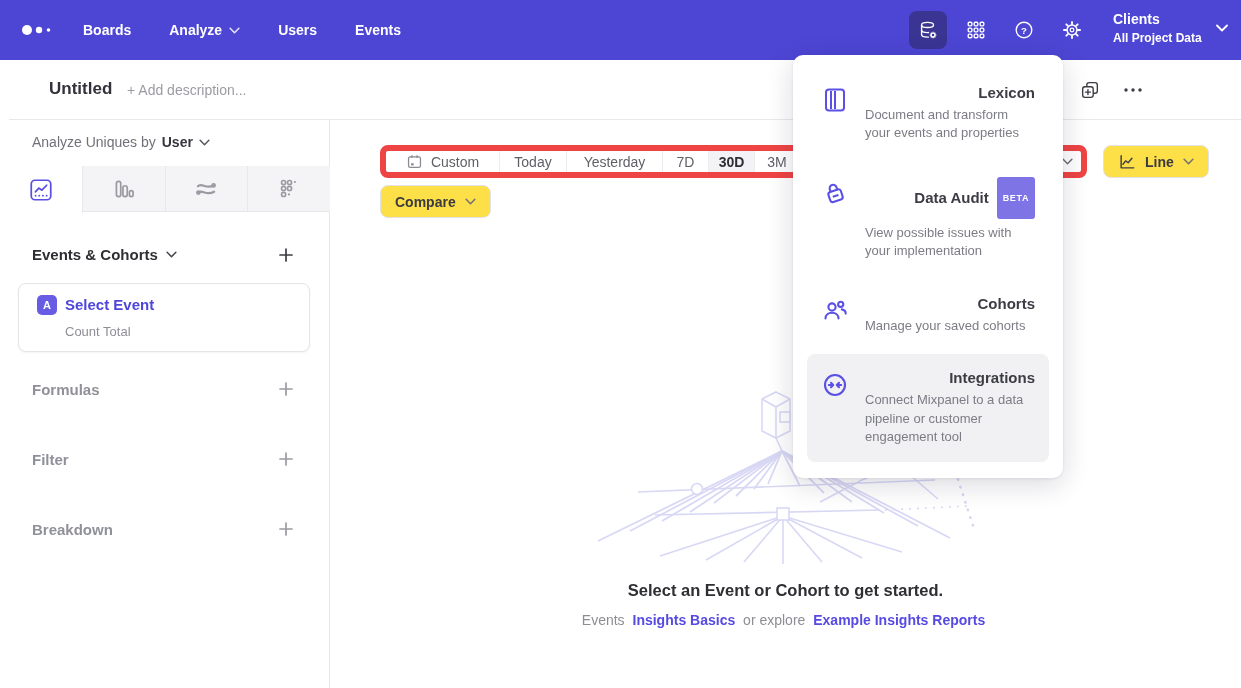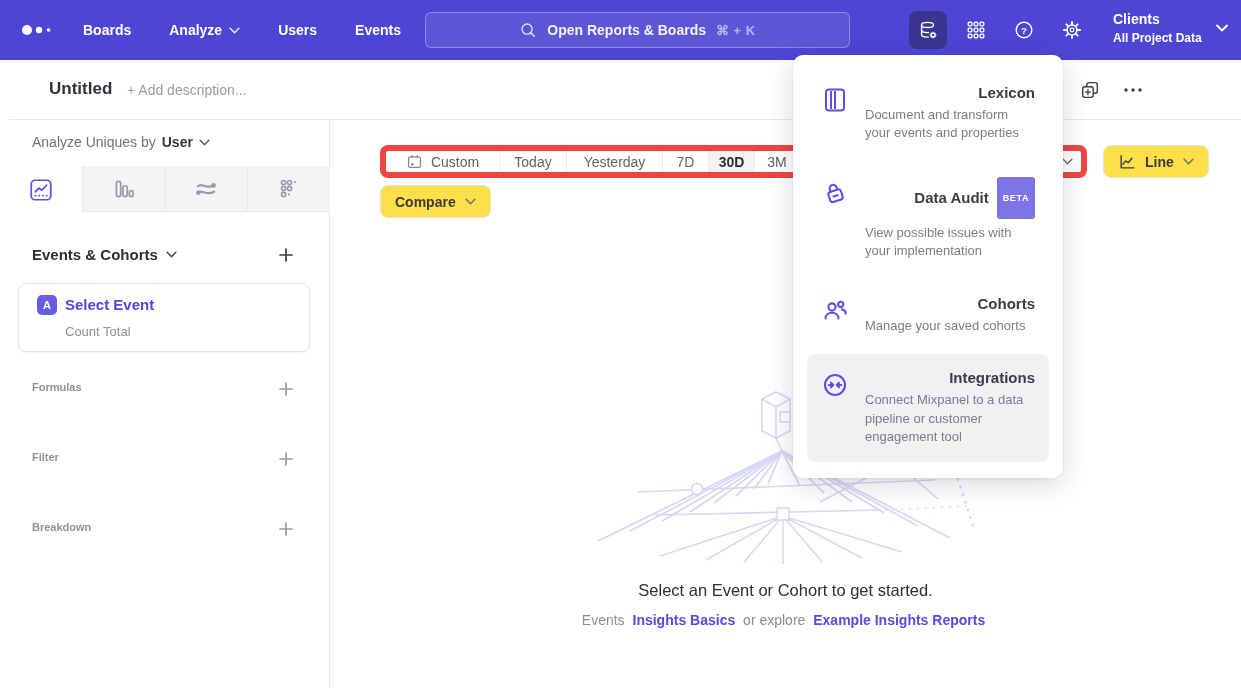--- a/index.html
+++ b/index.html
@@ -41,33 +41,33 @@
   .tab.active{background:#fff;height:47px;color:#5b4fe0;border-right:1px solid #e8e8eb;}
   .sec-head{position:absolute;left:32px;top:126px;font-size:15px;font-weight:700;color:#2f2f33;display:flex;align-items:center;gap:8px;cursor:pointer;}
   .plus-btn{position:absolute;width:20px;height:20px;display:flex;align-items:center;justify-content:center;cursor:pointer;color:#3c3c42;}
   .plus-btn.gray{color:#9a9aa0;}
   .event-card{position:absolute;left:18px;top:163px;width:292px;height:69px;border:1px solid #e4e4e9;border-radius:8px;background:#fff;
     box-shadow:0 1px 2px rgba(30,30,60,.05);cursor:pointer;}
   .badge-a{position:absolute;left:18px;top:11px;width:20px;height:20px;border-radius:5px;background:#695ce4;color:#fff;
     font-size:11px;font-weight:700;display:flex;align-items:center;justify-content:center;}
   .ev-title{position:absolute;left:46px;top:12px;font-size:15px;font-weight:700;color:#4f46da;}
   .ev-sub{position:absolute;left:46px;top:40px;font-size:13px;color:#8e8e96;}
-  .side-row-label{position:absolute;left:32px;font-size:11px;font-weight:700;color:#90909a;}
+  .side-row-label{position:absolute;left:32px;font-size:15px;font-weight:700;color:#90909a;}
 
   
   .main{position:absolute;left:330px;top:120px;width:911px;height:568px;background:#fff;}
   .datebar{position:absolute;left:50px;top:25px;width:707px;height:33px;border:6px solid #ef4444;border-radius:8px;background:#fff;display:flex;overflow:hidden;}
   .seg{display:flex;align-items:center;justify-content:center;gap:8px;font-size:14px;color:#5f5f66;border-right:1px solid #ececef;cursor:pointer;white-space:nowrap;}
   .seg.active{background:#f3f3f5;color:#2e2e33;font-weight:700;}
   .seg.filler{flex:1;border-right:none;cursor:default;}
   .seg.chev-cell{width:28px;border-right:none;border-left:1px solid #ececef;color:#6f6f76;}
   .pill-btn{position:absolute;height:33px;border:1px solid #e2e2e6;border-radius:8px;background:#fde047;display:flex;align-items:center;gap:9px;
     padding:0 14px;font-size:14px;font-weight:700;color:#3a3a40;cursor:pointer;}
   .illustration{position:absolute;left:260px;top:255px;pointer-events:none;}
-  .empty-title{position:absolute;left:0;top:461px;width:911px;text-align:center;font-size:16.5px;font-weight:400;color:#2e2e33;}
+  .empty-title{position:absolute;left:0;top:461px;width:911px;text-align:center;font-size:16.5px;font-weight:700;color:#2e2e33;}
   .empty-links{position:absolute;left:0;top:492px;width:911px;text-align:center;font-size:14px;color:#8d8d95;}
   .empty-links a{color:#564ae2;font-weight:700;text-decoration:none;cursor:pointer;margin:0 4px;}
 
   
   .menu{position:absolute;left:793px;top:55px;width:270px;min-height:405px;background:#fff;border-radius:10px;
     box-shadow:0 6px 28px rgba(20,20,50,.16), 0 1px 3px rgba(20,20,50,.08);z-index:50;padding:14px 14px 12px 14px;}
   .menu-item{display:flex;gap:16px;padding:15px 14px;border-radius:8px;cursor:pointer;margin-bottom:4px;}
   .menu-item.hover{background:#f1f1f3;}
   .mi-icon{flex:0 0 28px;color:#5a50e6;padding-top:2px;}
   .mi-text{width:184px;}
@@ -102,30 +102,20 @@
           </span>
       </span>
       <span class="nav-link">
           <span>Users</span>
         </span>
       <span class="nav-link">
           <span>Events</span>
         </span>
     </div>
 
-    <div class="searchbar">
-      <span>
-          <svg width="18" height="18" viewBox="0 0 20 20">
-            <circle cx="9" cy="9" r="5.6" fill="none" stroke="rgba(255,255,255,.8)" stroke-width="1.6"></circle>
-            <line x1="13.2" y1="13.2" x2="17" y2="17" stroke="rgba(255,255,255,.8)" stroke-width="1.6" stroke-linecap="round"></line>
-          </svg>
-        </span>
-      <span class="ph">Open Reports &amp; Boards</span>
-      <span class="sc">⌘ + K</span>
-    </div>
 
     <div class="icon-btn active" style="left:909px;">
       <span>
         <svg width="22" height="22" viewBox="0 0 24 24" fill="none" stroke="#fff" stroke-width="1.5">
           <ellipse cx="11.5" cy="6.5" rx="6.5" ry="2.8"></ellipse>
           <path d="M5 6.5 v5.5 c0 1.55 2.9 2.8 6.5 2.8 .6 0 1.2-.04 1.7-.1"></path>
           <path d="M5 12 v5 c0 1.55 2.9 2.8 6.5 2.8 .5 0 1-.03 1.5-.08"></path>
           <circle cx="17.5" cy="17.5" r="2.1"></circle>
           <g stroke-width="1.3">
               <line x1="17.5" y1="13.9" x2="17.5" y2="15"></line>

